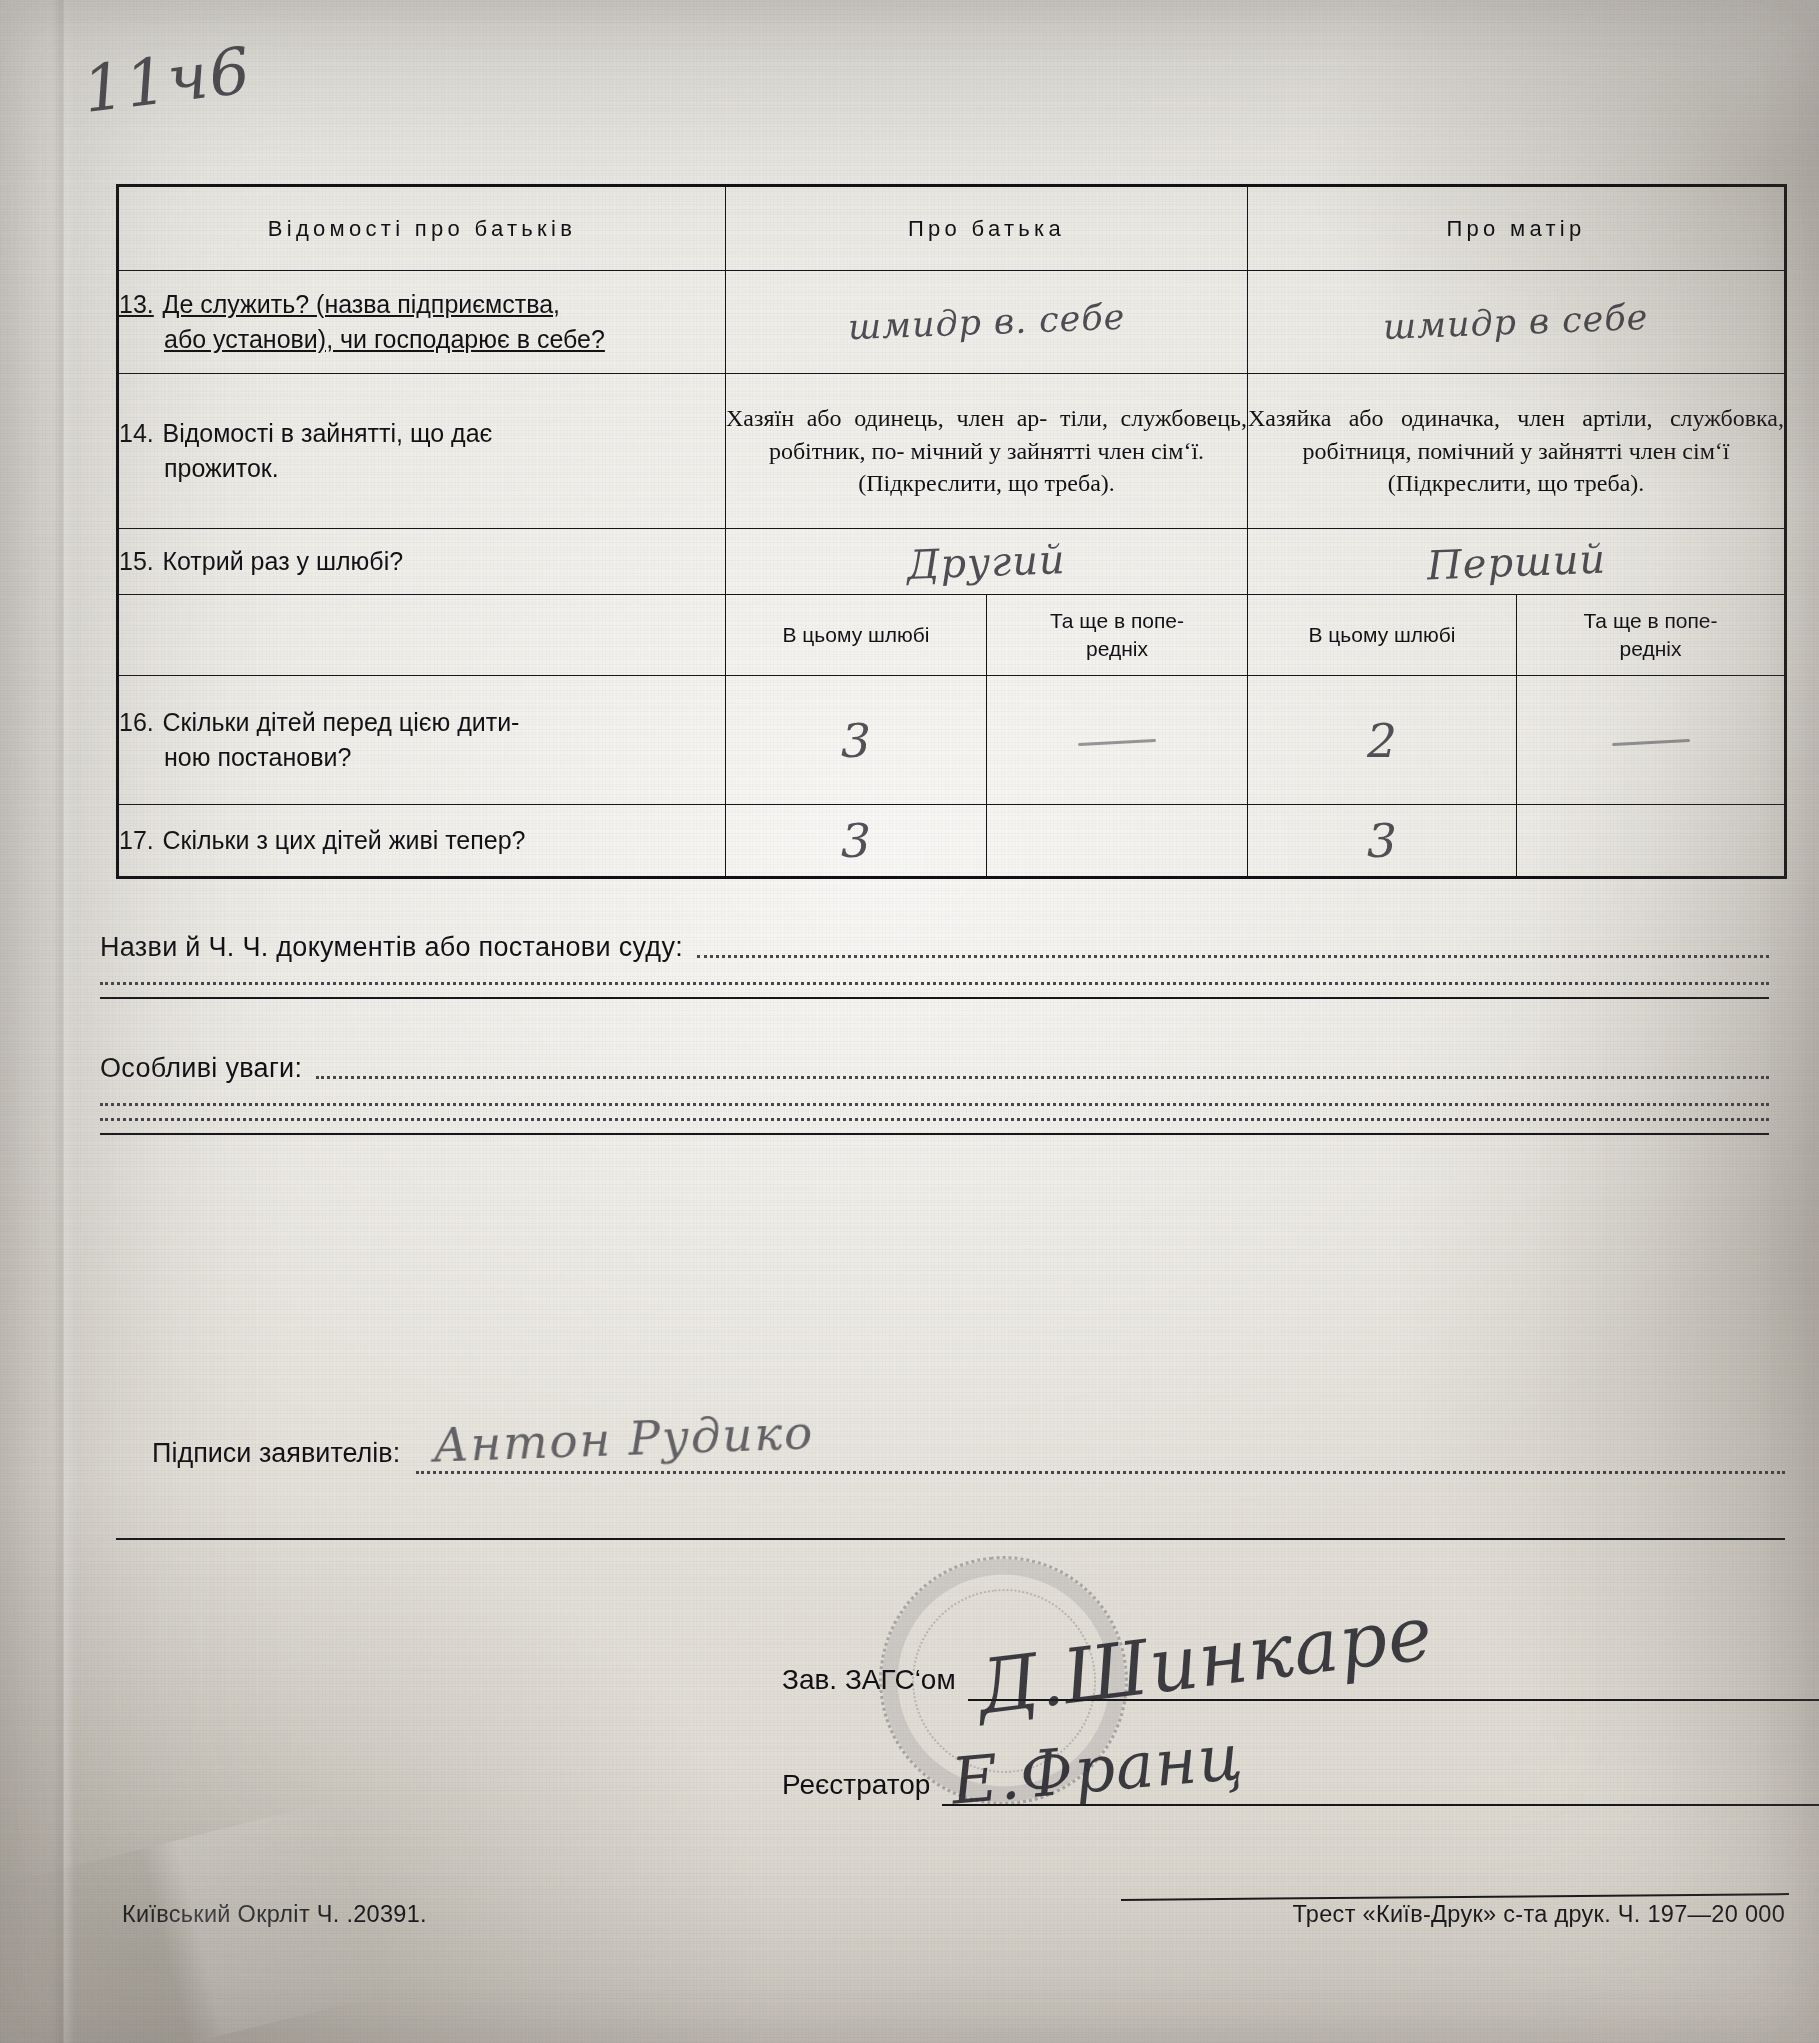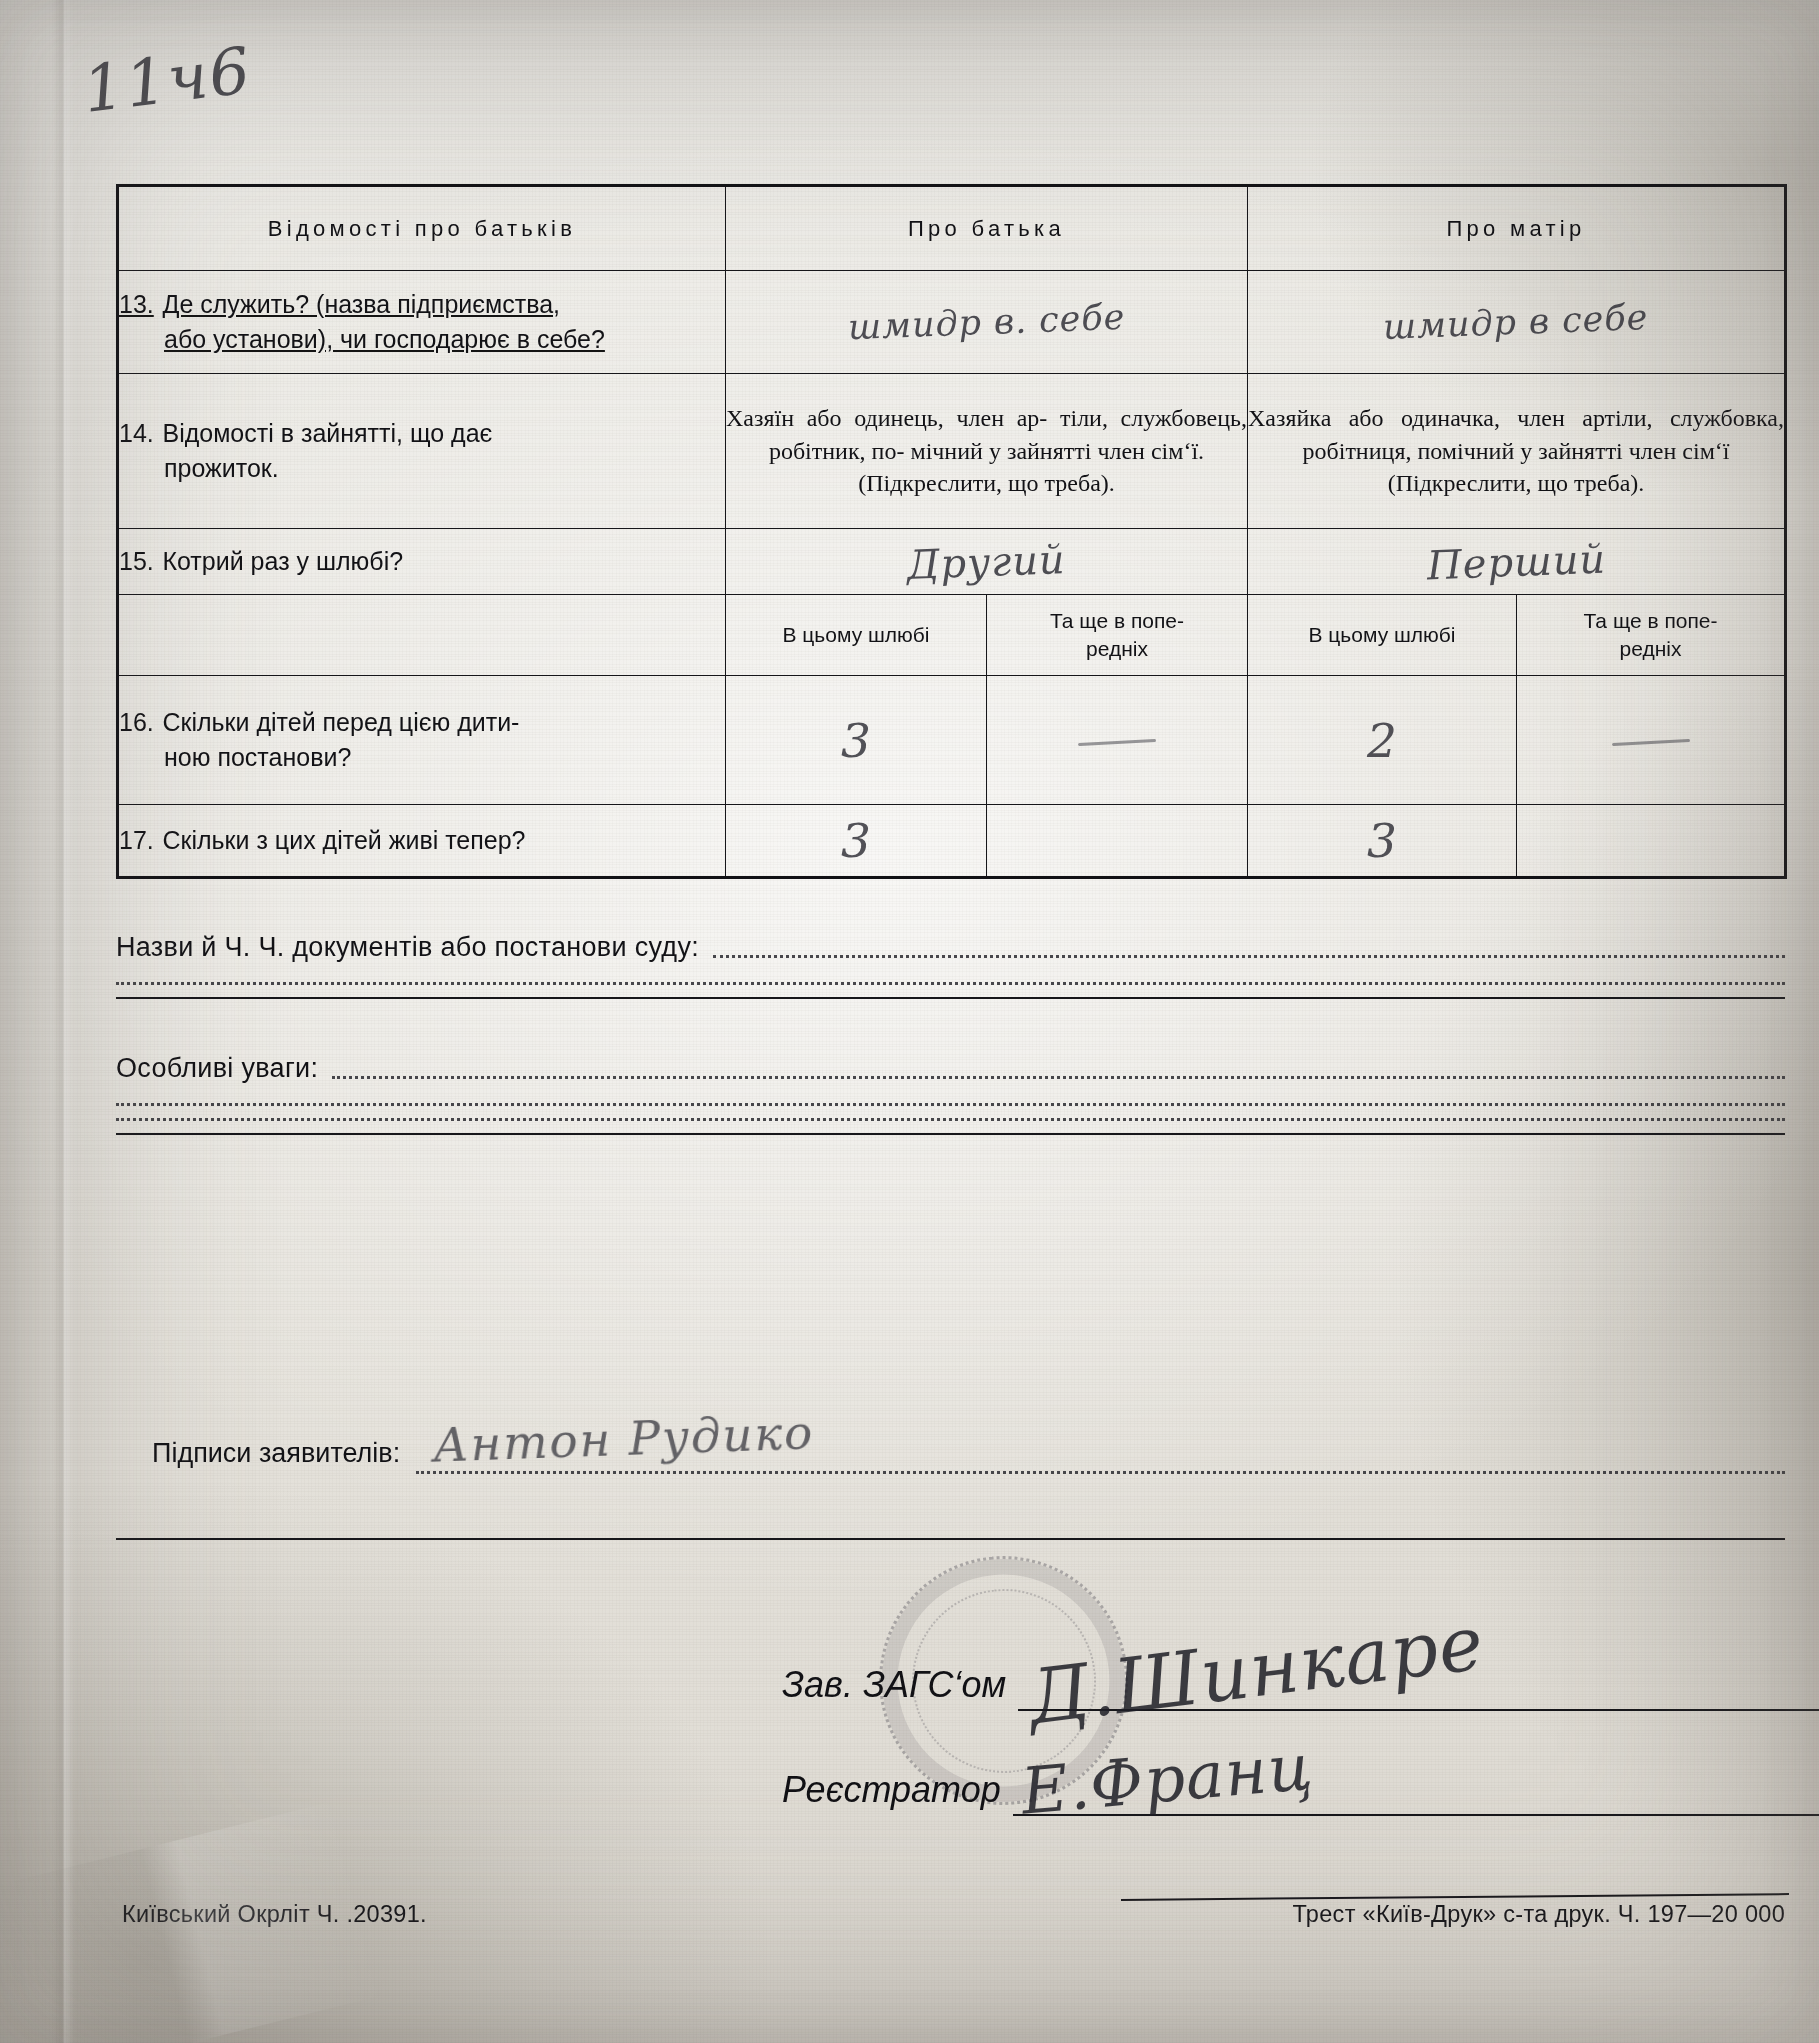--- a/index.html
+++ b/index.html
@@ -167,21 +167,21 @@
   .r15 { height: 66px; }
   .r16 { height: 129px; }
   .r17 { height: 73px; }
 
   .hw-r13 { font-size: 35px; display: inline-block; }
   .hw-r15 { font-size: 40px; display: inline-block; }
 
   
   #below {
     position: absolute;
-    left: 116px;
+    left: 100px;
     top: 932px;
     width: 1669px;
     font-family: "Liberation Sans", sans-serif;
     color: #121216;
     text-align: right;
   }
   .fieldrow {
     display: flex;
     align-items: flex-end;
     margin-bottom: 15.6px;
@@ -283,26 +283,25 @@
   .officer-row {
     position: absolute;
     display: flex;
     align-items: flex-end;
     width: 1130px;
   }
   #officer-zags { left: 782px; top: 1664px; }
   #officer-reg  { left: 782px; top: 1769px; }
   .officer-label {
     font-family: "Liberation Sans", sans-serif;
-    font-size: 36px;
+    font-size: 28px;
     white-space: nowrap;
     padding-right: 12px;
     padding-bottom: 5.2px;
     color: #111115;
-    font-style: italic;
   }
   .officer-line {
     flex: 1;
     border-bottom: 2.6px solid #17171b;
     height: 8.7px;
     position: relative;
   }
   .officer-ink {
     position: absolute;
     bottom: -5.2px;

